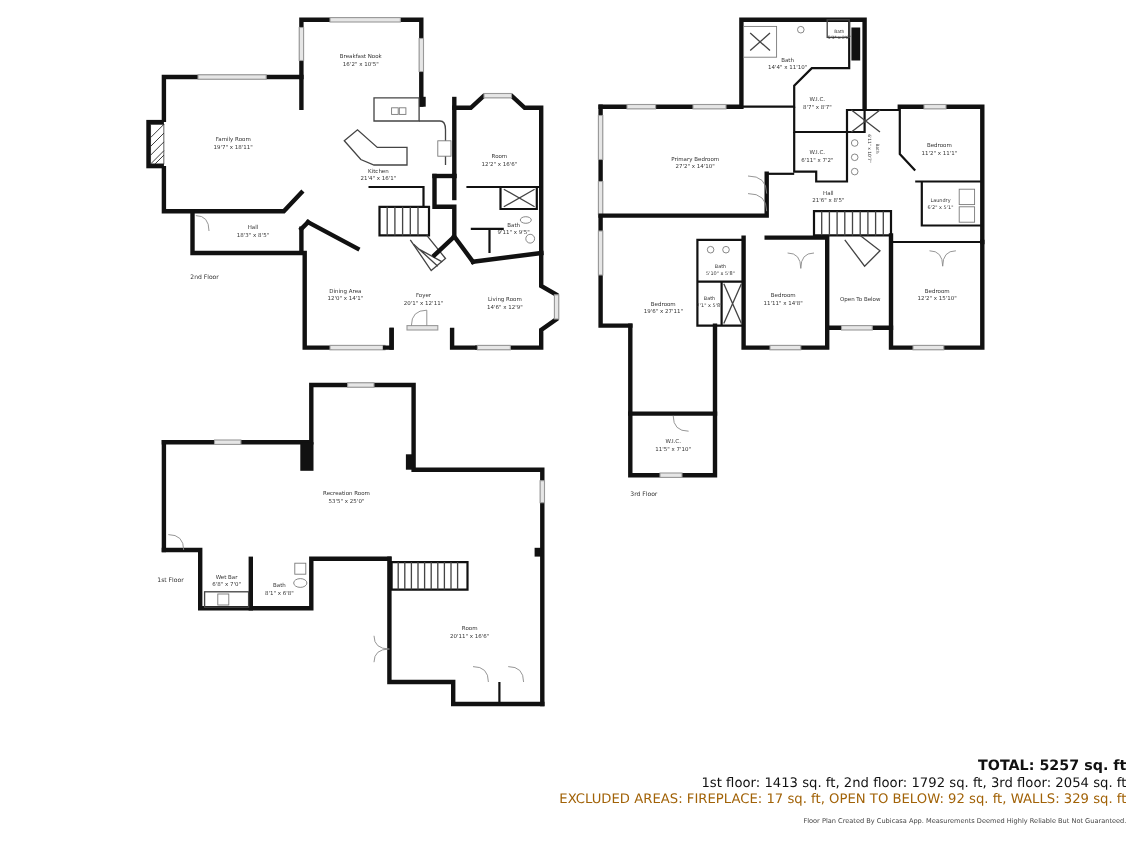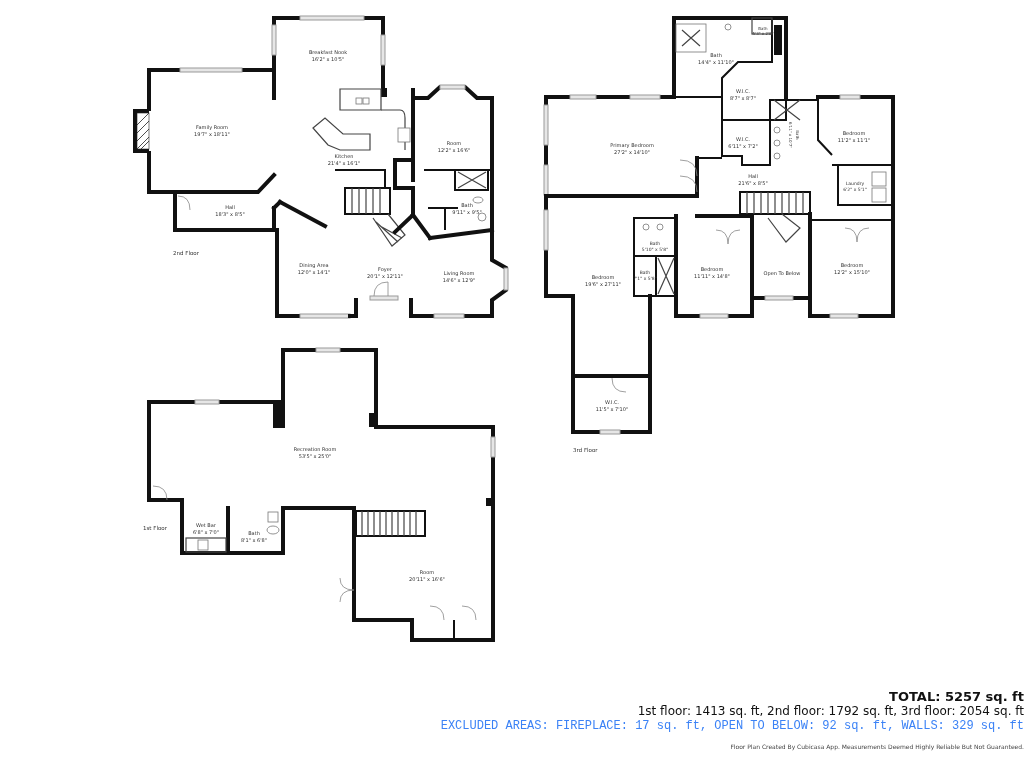--- a/index.html
+++ b/index.html
@@ -11,21 +11,21 @@
   .fixture { stroke:#777; stroke-width:0.8; fill:#fff; }
   .win { stroke:#999; stroke-width:1; fill:#e6e6e6; }
   .door { stroke:#888; stroke-width:0.8; fill:none; }
   .solid { fill:#111; }
   .hatch { stroke:#222; stroke-width:0.8; fill:none; }
   .lbl { position:absolute; font-size:5px; line-height:7px; text-align:center; color:#333; transform:translateX(-50%); white-space:nowrap; }
   .floor-lbl { position:absolute; font-size:5.5px; color:#333; white-space:nowrap; }
   .summary { position:absolute; left:0; width:1024px; text-align:right; }
   .total { top:689px; font-size:13px; font-weight:bold; color:#111; font-family:"DejaVu Sans", sans-serif; }
   .floors { top:704px; font-size:12px; color:#111; }
-  .excluded { top:719px; font-size:12px; color:#3b82f6;font-family:Liberation Mono, monospace; }
+  .excluded { top:719px; font-size:12px; color:#a16207; }
   .credit { top:743px; font-size:6px; color:#444; }
 </style>
 </head>
 <body>
 
 <svg id="plan" viewBox="0 0 1024 768" xmlns="http://www.w3.org/2000/svg">
 
   <g>
 
     <rect x="133" y="109" width="16" height="44" class="solid"></rect>

